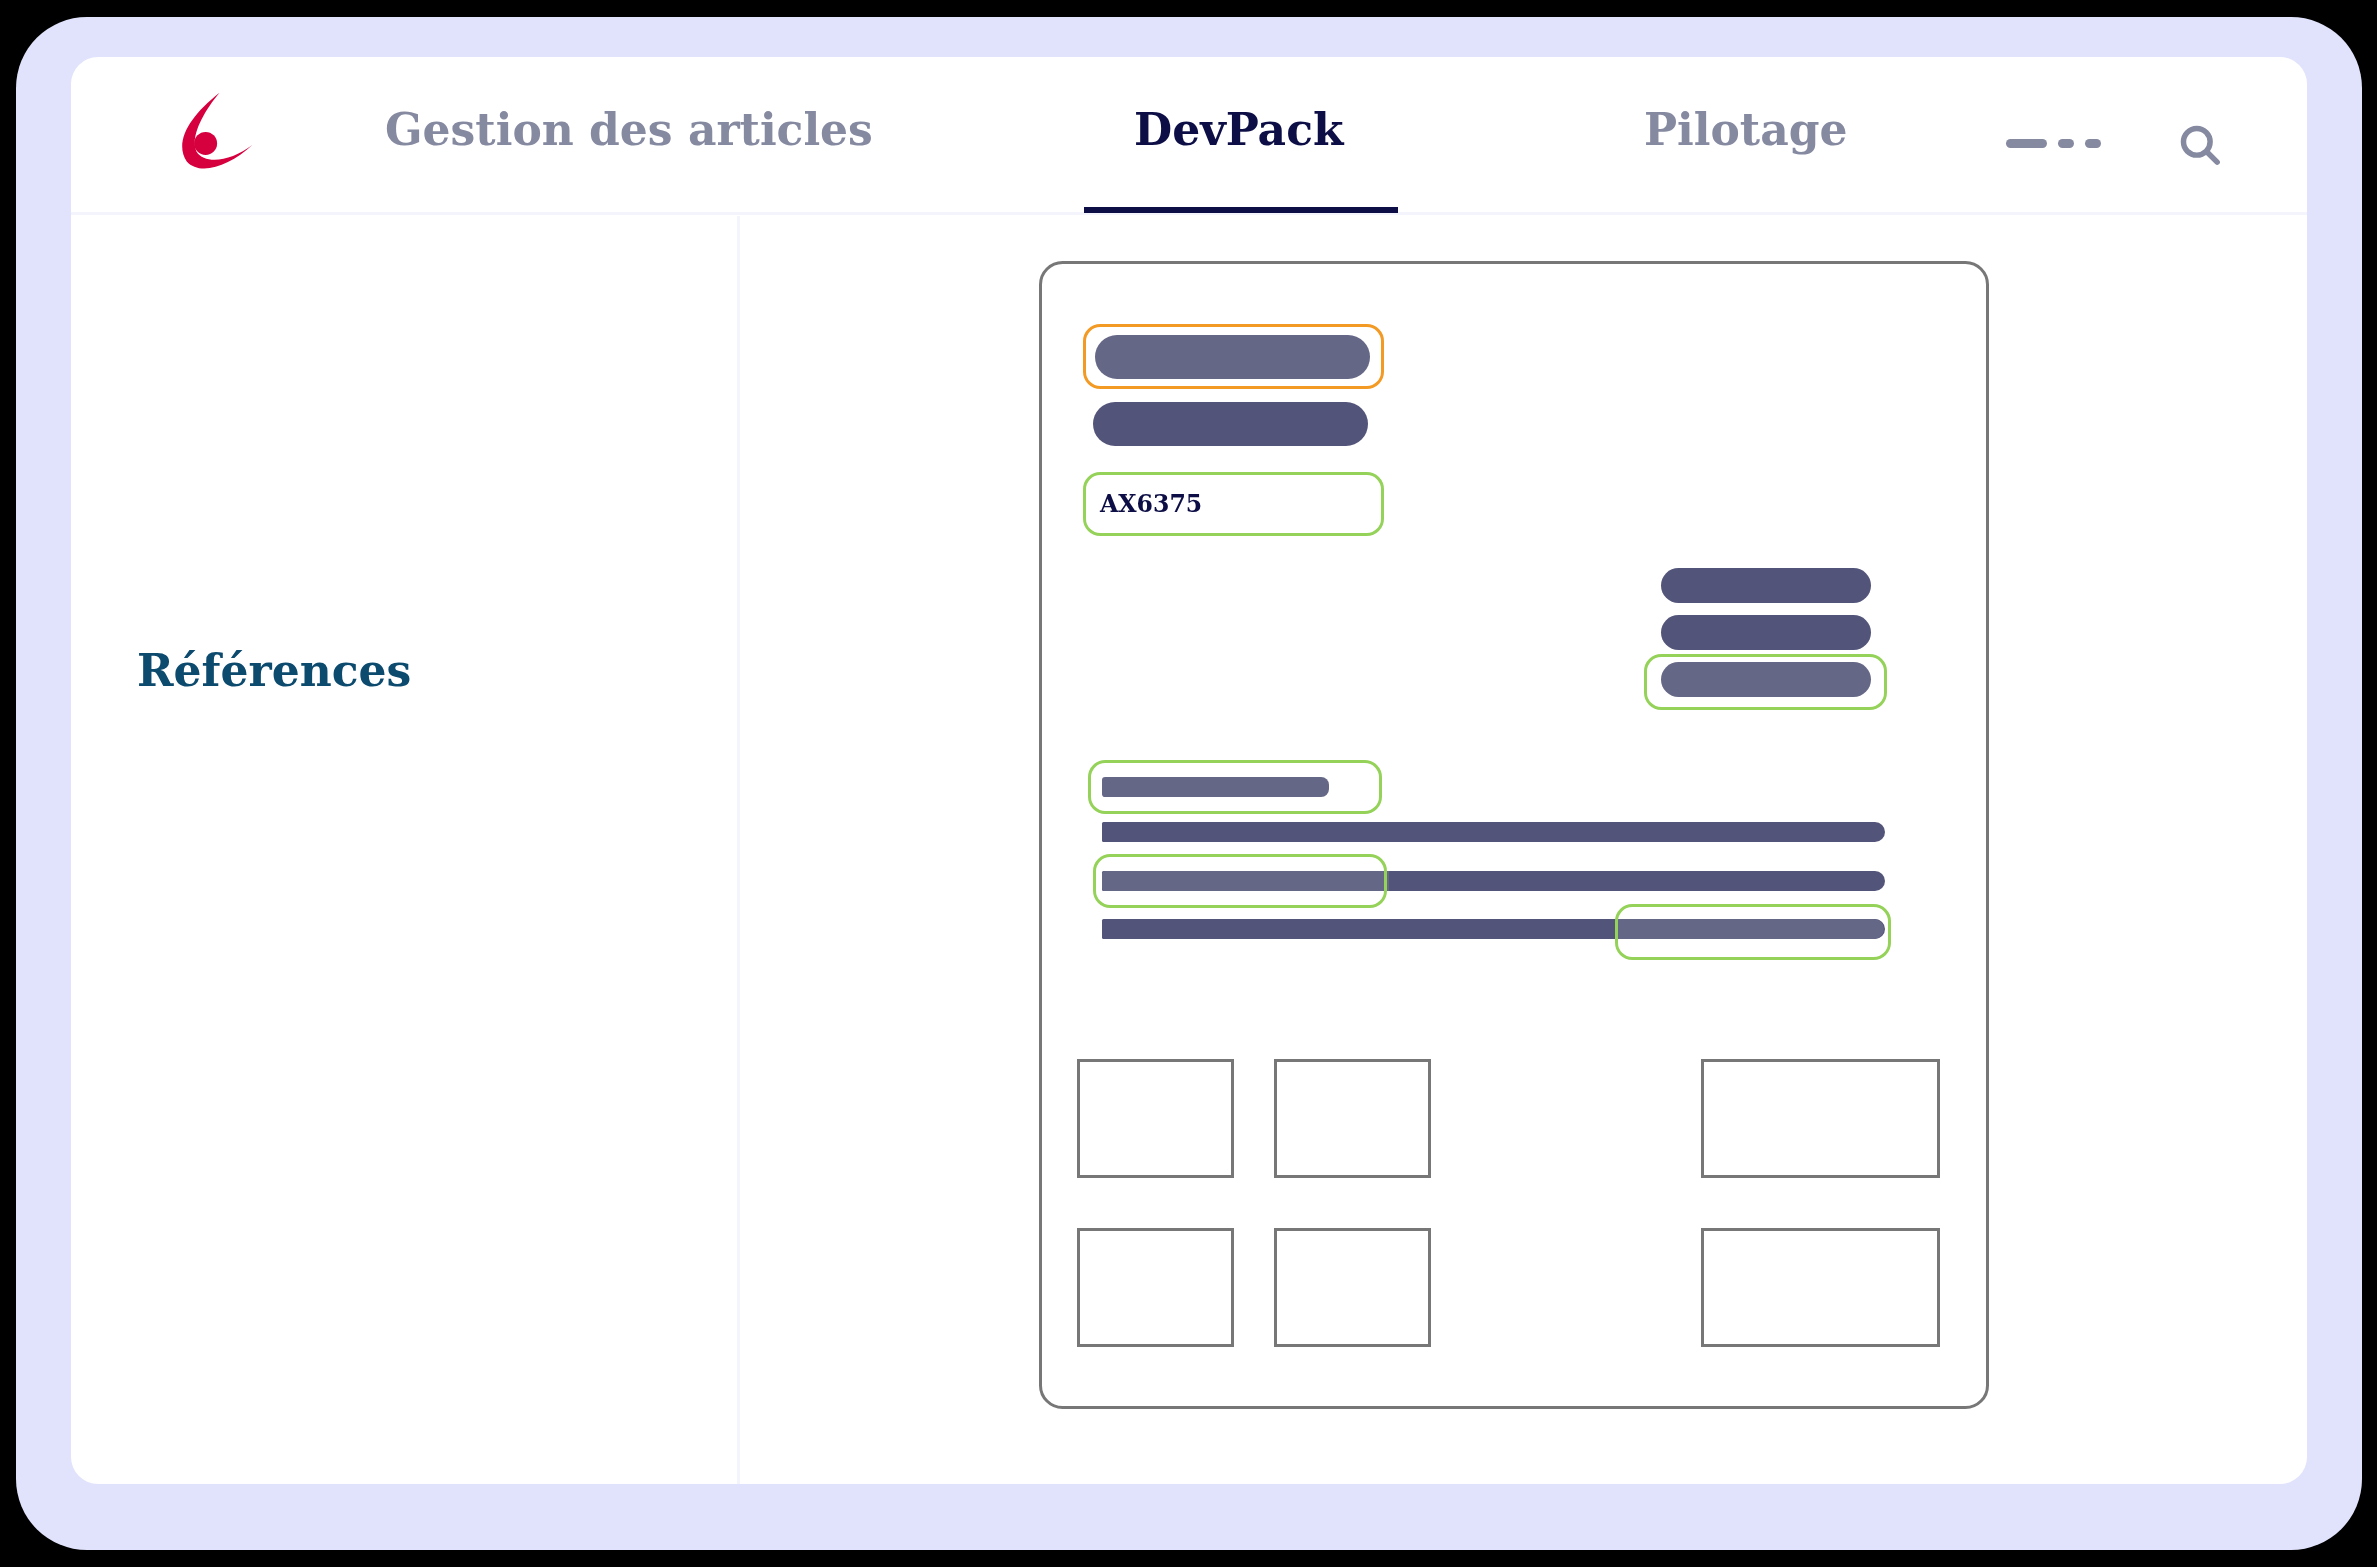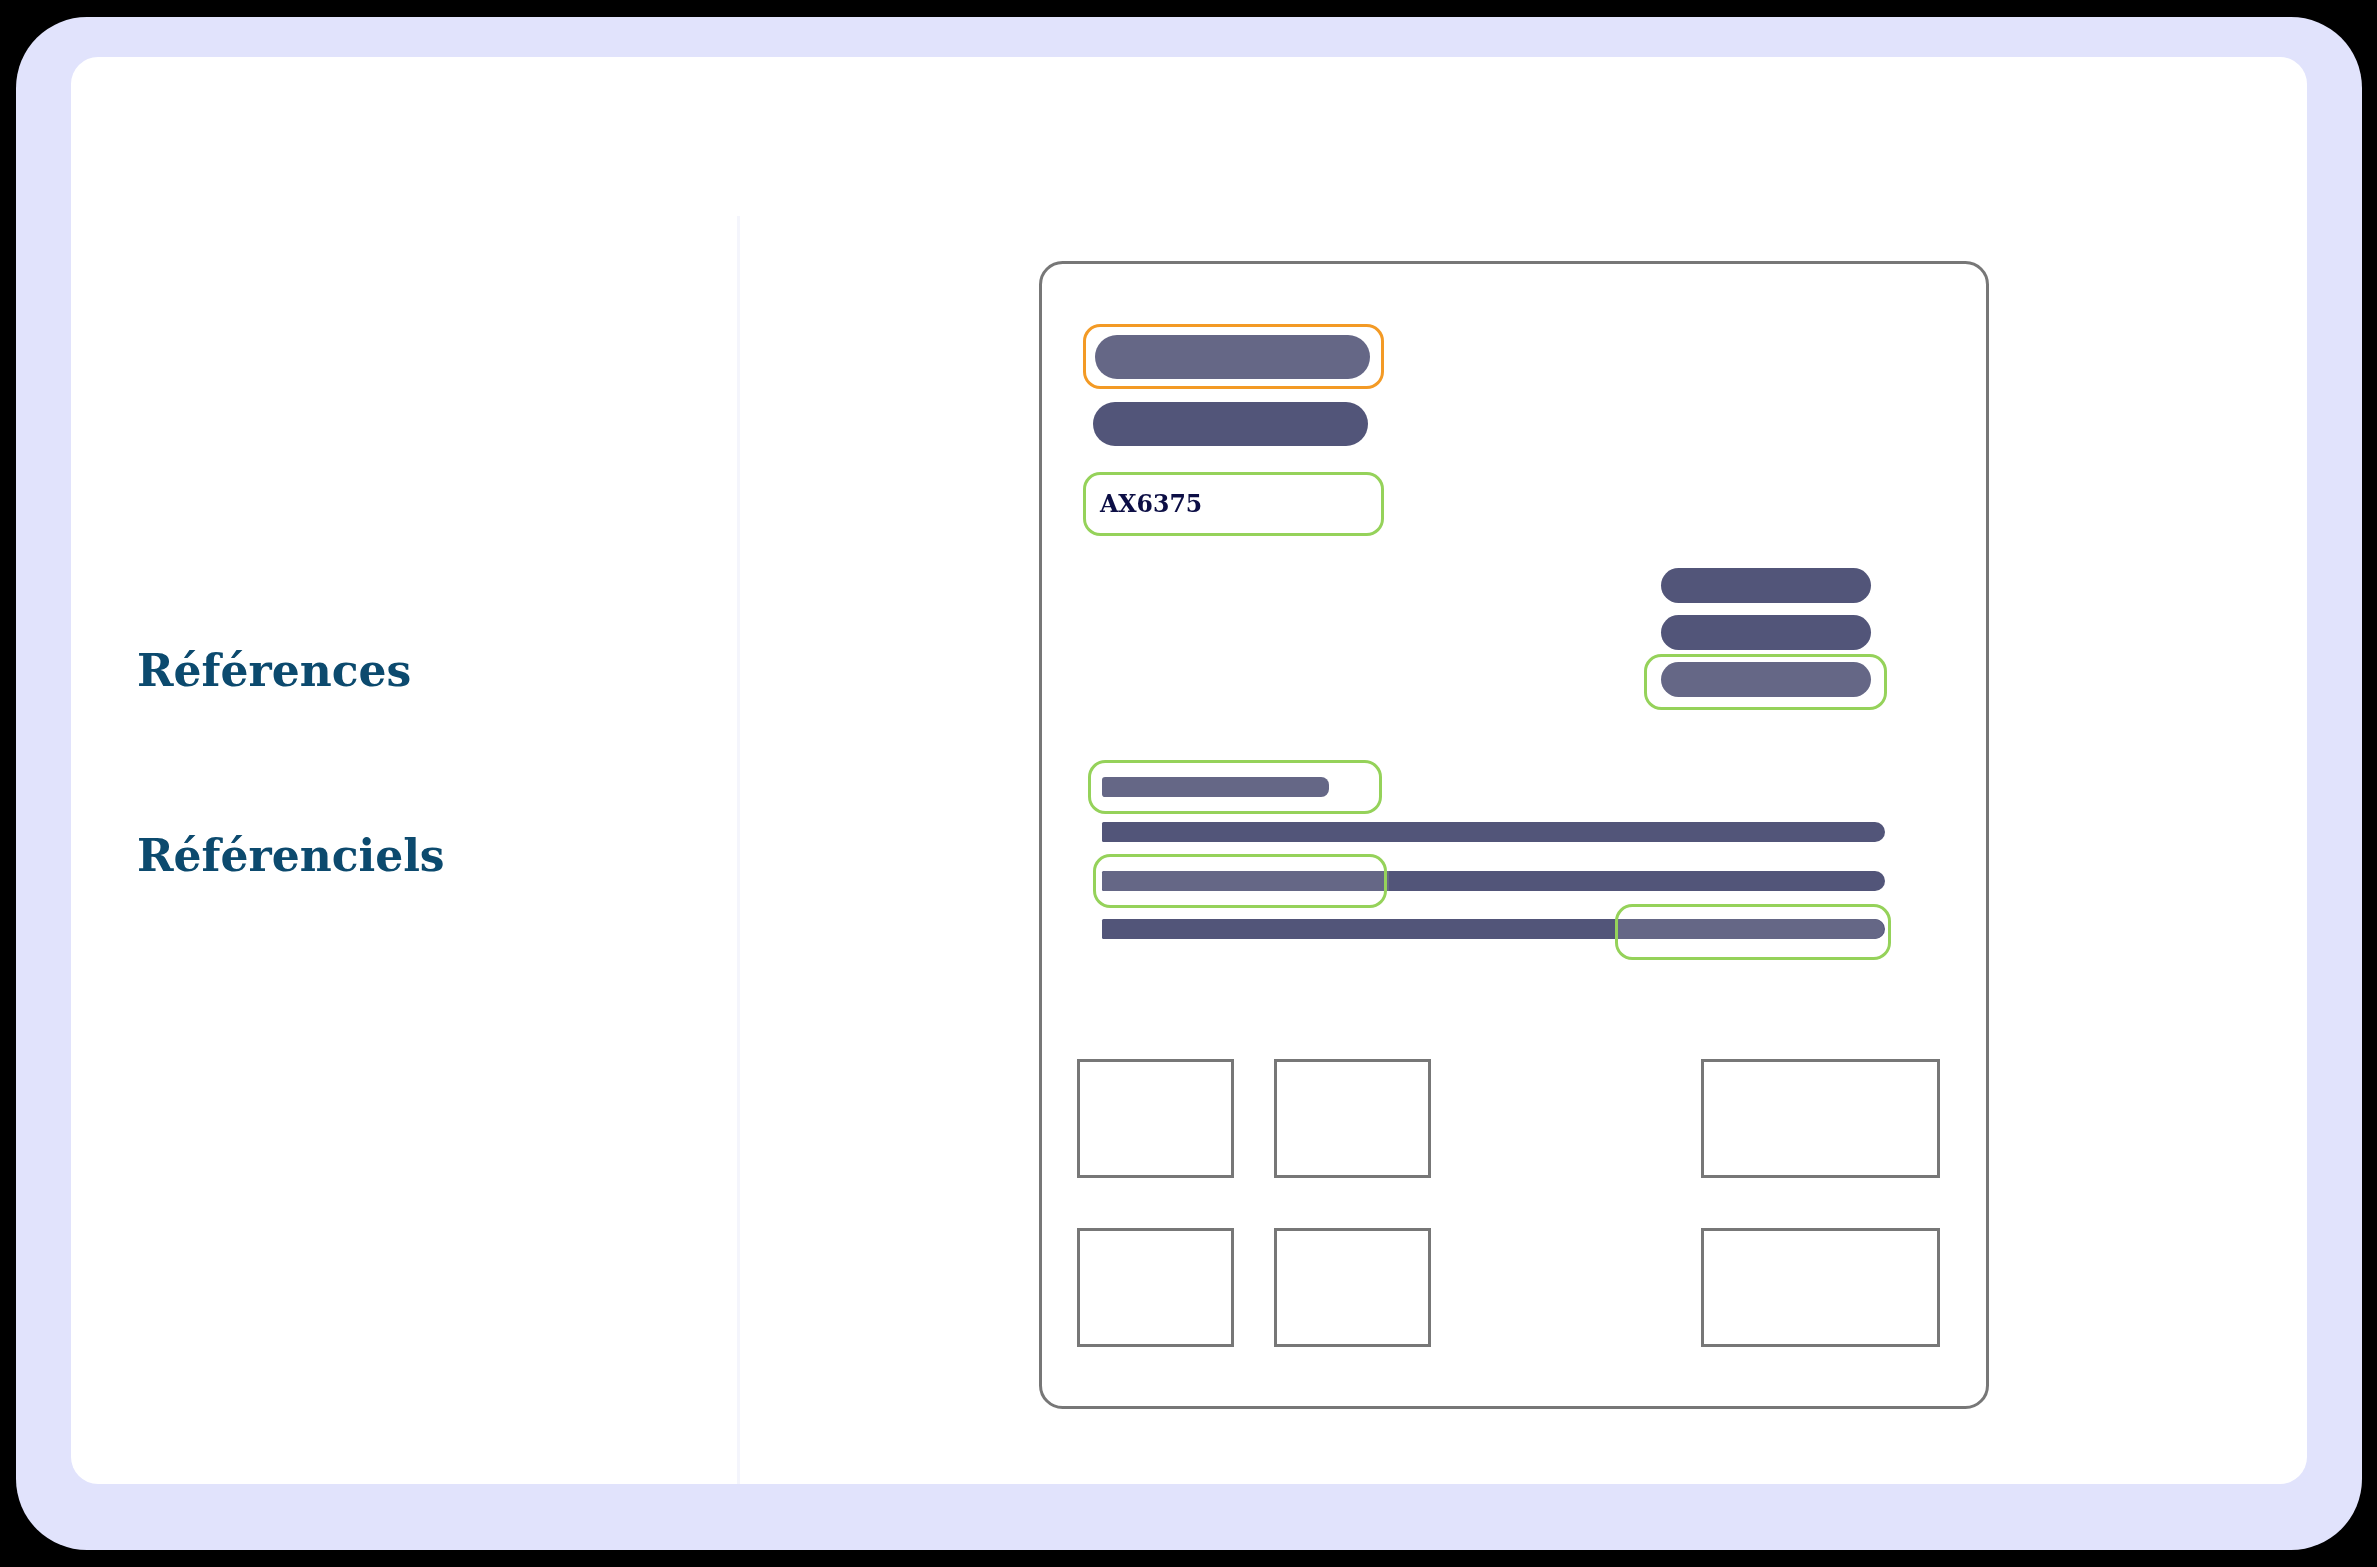--- a/index.html
+++ b/index.html
@@ -36,24 +36,45 @@
   .line { position:absolute; height:20.4px; background:#525579; border-radius:3.1px 20.4px 20.4px 3.1px; }
   .placeholder { position:absolute; width:157px; height:119px; border:3.9px solid #777; box-sizing:border-box; background:#fff; }
 </style>
 </head>
 <body>
 
 <div class="frame"></div>
 
 <div class="card">
 
+  <div class="topbar">
+    <svg class="logo" viewBox="0 0 100 100">
+      <path d="M58 2 C 22 30, 2 62, 18 86 C 34 104, 70 92, 98 66 C 72 86, 40 90, 30 74 C 22 58, 36 28, 58 2 Z" fill="#d6003e"></path>
+      <circle cx="41" cy="64" r="14" fill="#d6003e"></circle>
+    </svg>
+
+    <div class="nav-tab" style="left:314px;">Gestion des articles</div>
+    <div class="nav-tab active" style="left:1063px;">DevPack</div>
+    <div class="nav-tab" style="left:1573px;">Pilotage</div>
+    <div class="tab-underline"></div>
+
+    <div class="more-icon">
+      <span style="left:0; width:41px;"></span>
+      <span style="left:52px; width:15.7px;"></span>
+      <span style="left:79px; width:15.7px;"></span>
+    </div>
+
+    <svg class="search-icon" viewBox="0 0 60 60">
+      <circle cx="24" cy="24" r="17" fill="none" stroke="#868aa1" stroke-width="7"></circle>
+      <line x1="37" y1="37" x2="50" y2="50" stroke="#868aa1" stroke-width="7" stroke-linecap="round"></line>
+    </svg>
+  </div>
 
   <div class="sidebar">
     <div class="side-item" style="top:429px;">Références</div>
-    <div class="side-item" style="top:614px;">Référenciels</div>
   </div>
 
   <div class="doc">
 
     <div class="hl orange" style="left:41px; top:60px; width:301px; height:65px;"></div>
     <div class="bar light" style="left:53px; top:71px; width:275px; height:44px;"></div>
     <div class="bar" style="left:51px; top:138px; width:275px; height:44px;"></div>
 
     <div class="hl green" style="left:41px; top:208px; width:301px; height:64px;">
       <span class="ref-text">AX6375</span>

